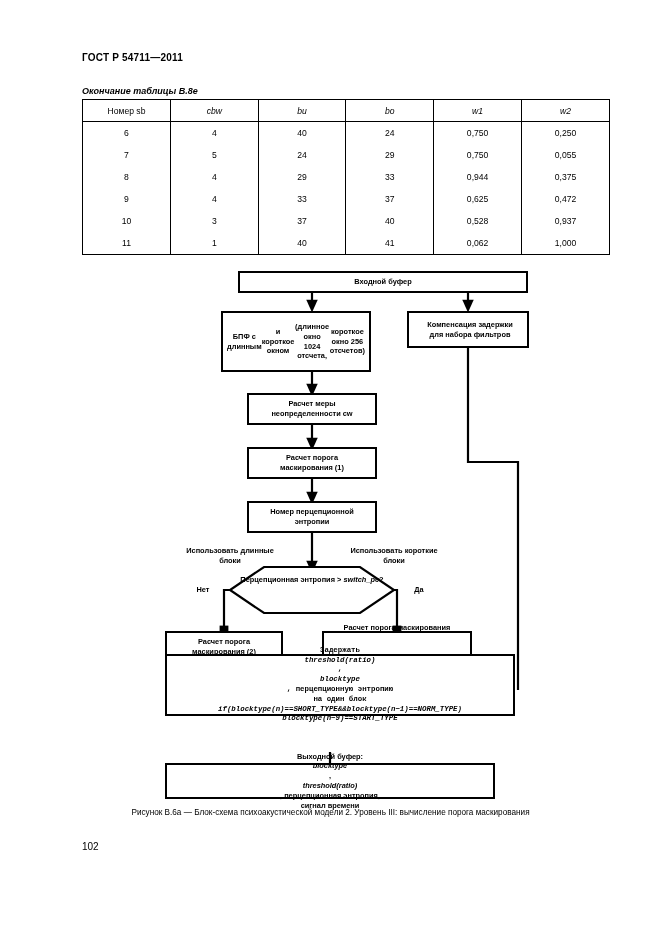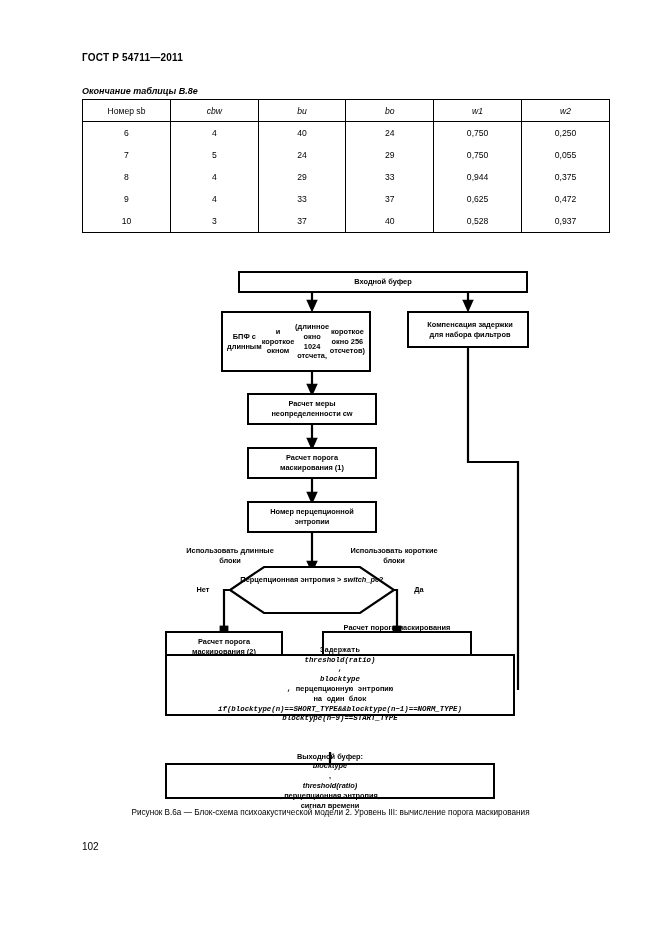--- a/index.html
+++ b/index.html
@@ -180,20 +180,28 @@
       <td>0,625</td>
       <td>0,472</td>
     </tr>
     <tr>
       <td>10</td>
       <td>3</td>
       <td>37</td>
       <td>40</td>
       <td>0,528</td>
       <td>0,937</td>
+    </tr>
+    <tr>
+      <td>11</td>
+      <td>1</td>
+      <td>40</td>
+      <td>41</td>
+      <td>0,062</td>
+      <td>1,000</td>
     </tr>
   </tbody>
 </table>
 
 <svg id="flowchart" viewBox="0 0 661 935" xmlns="http://www.w3.org/2000/svg">
   <defs>
     <marker id="arw" markerWidth="7" markerHeight="7" refX="3.2" refY="3.2" orient="auto" markerUnits="strokeWidth">
       <path d="M0.4,0.6 L6.2,3.2 L0.4,5.8 z" fill="#000"></path>
     </marker>
     <marker id="sq" markerWidth="5" markerHeight="5" refX="2.5" refY="2.5" markerUnits="strokeWidth">

